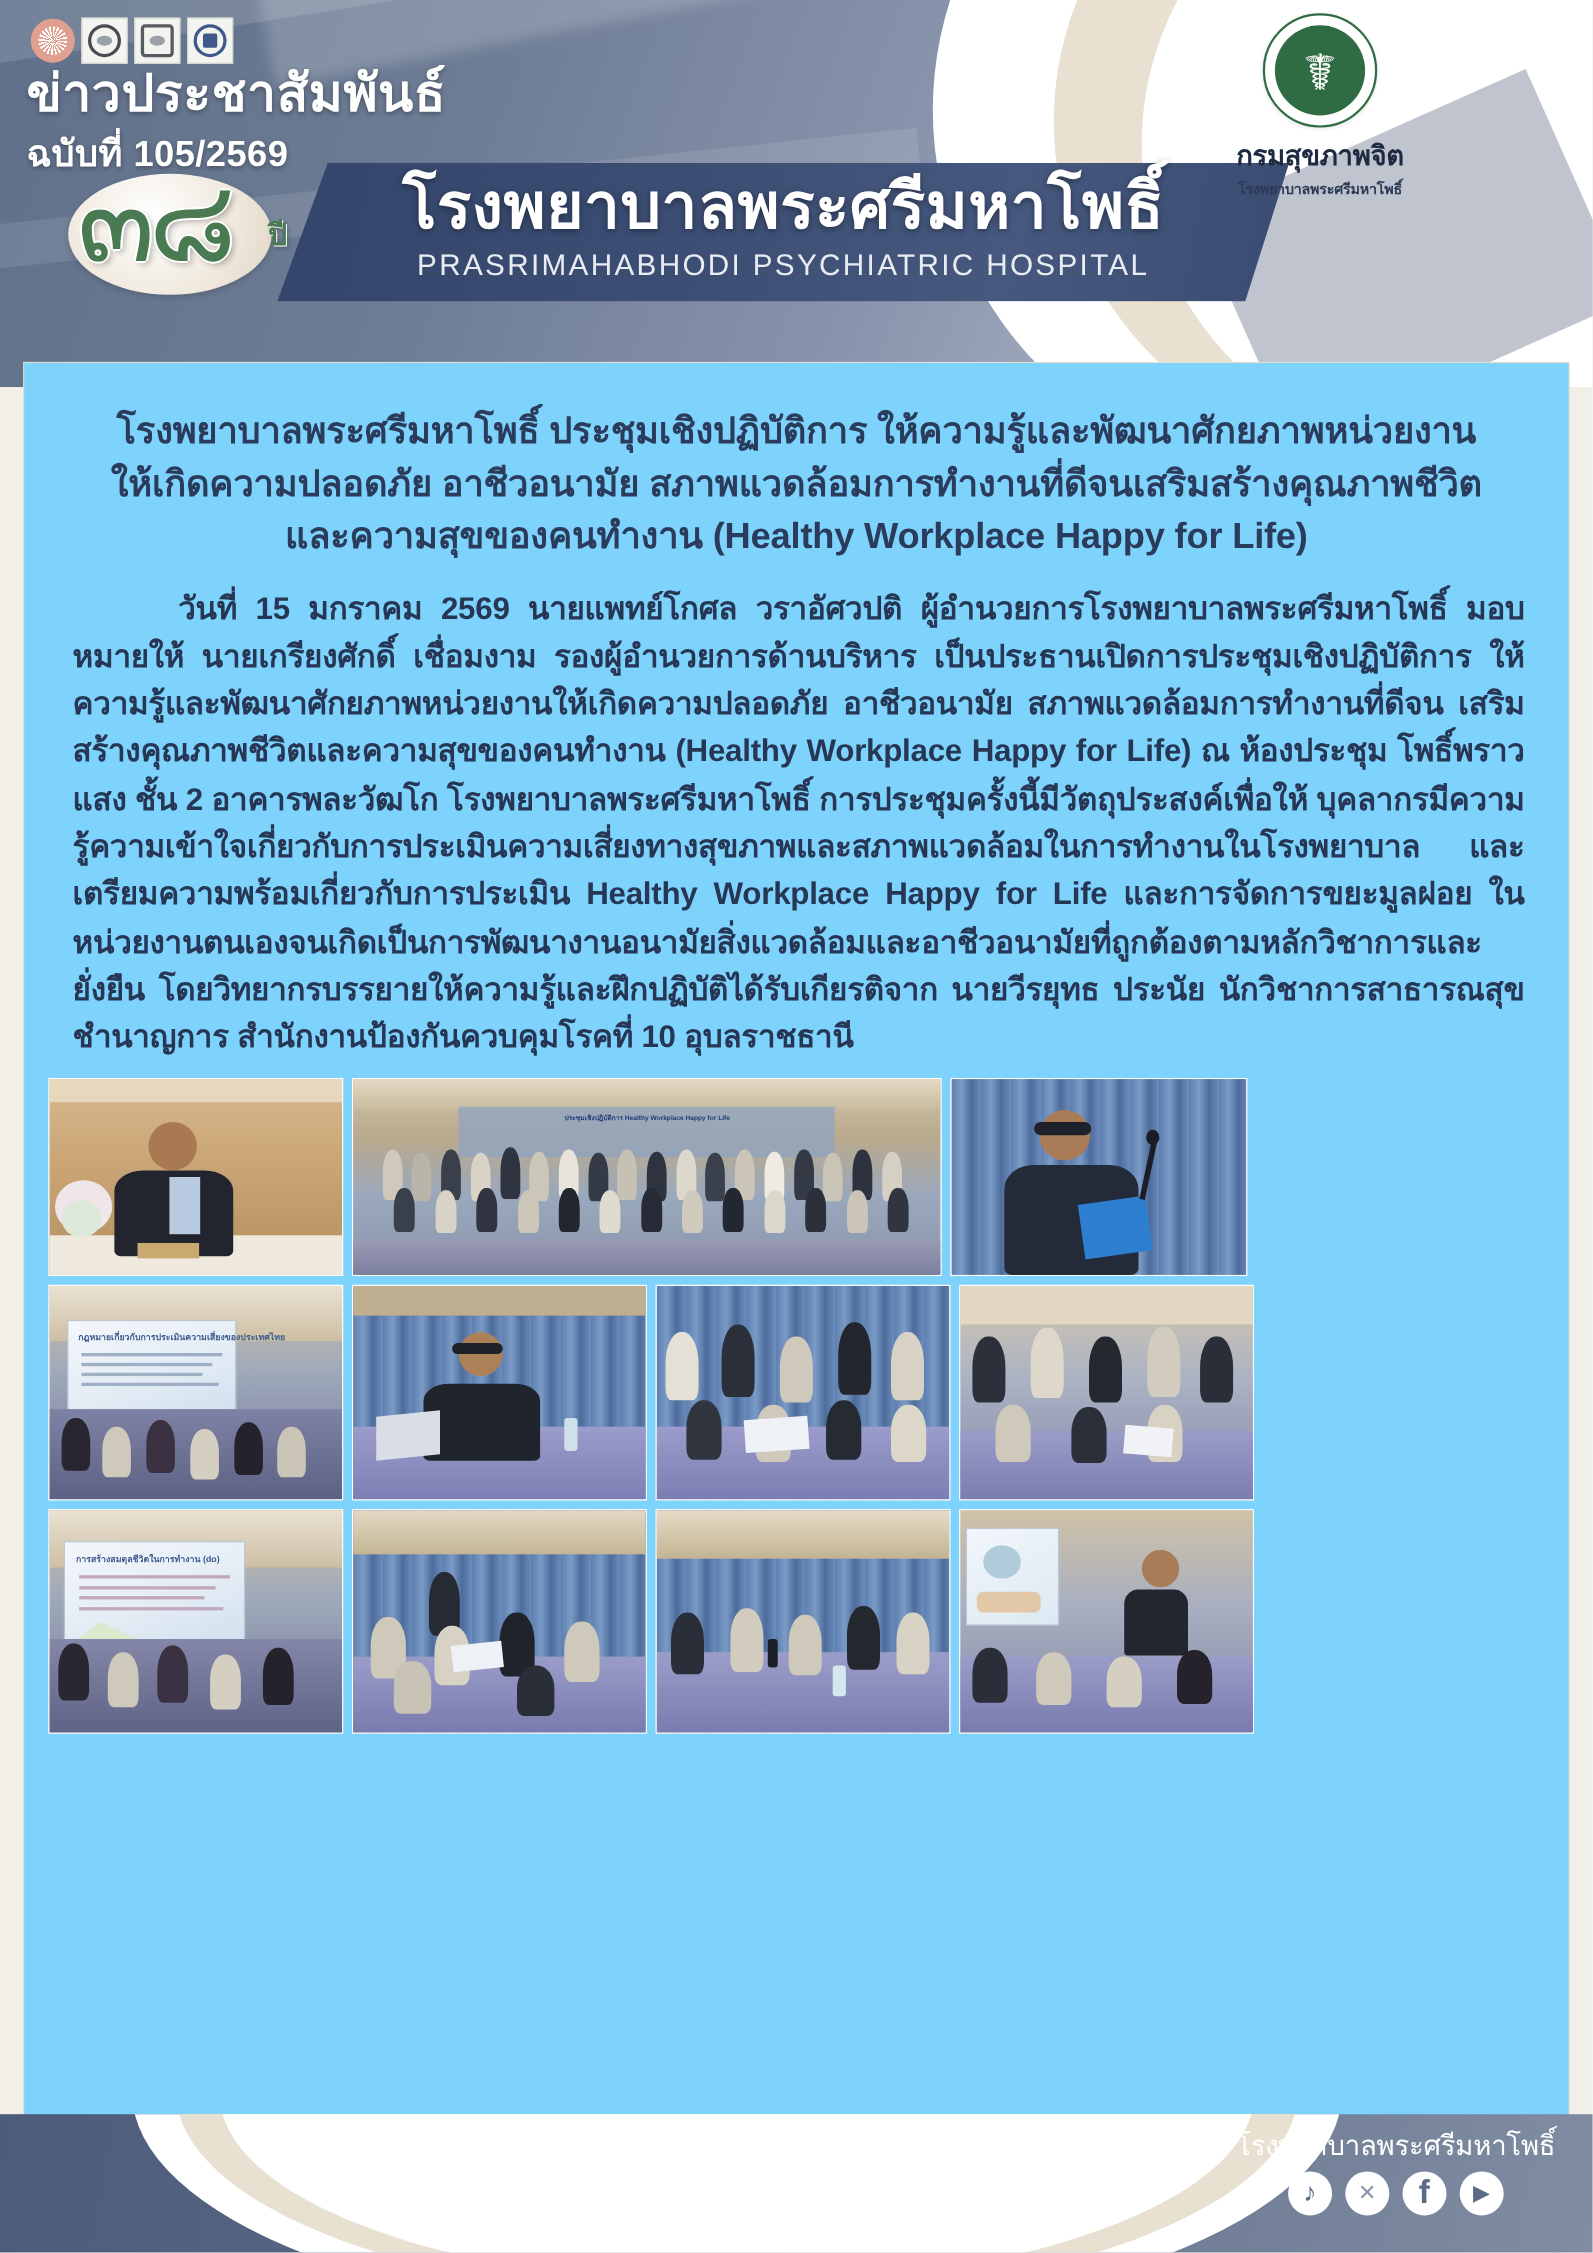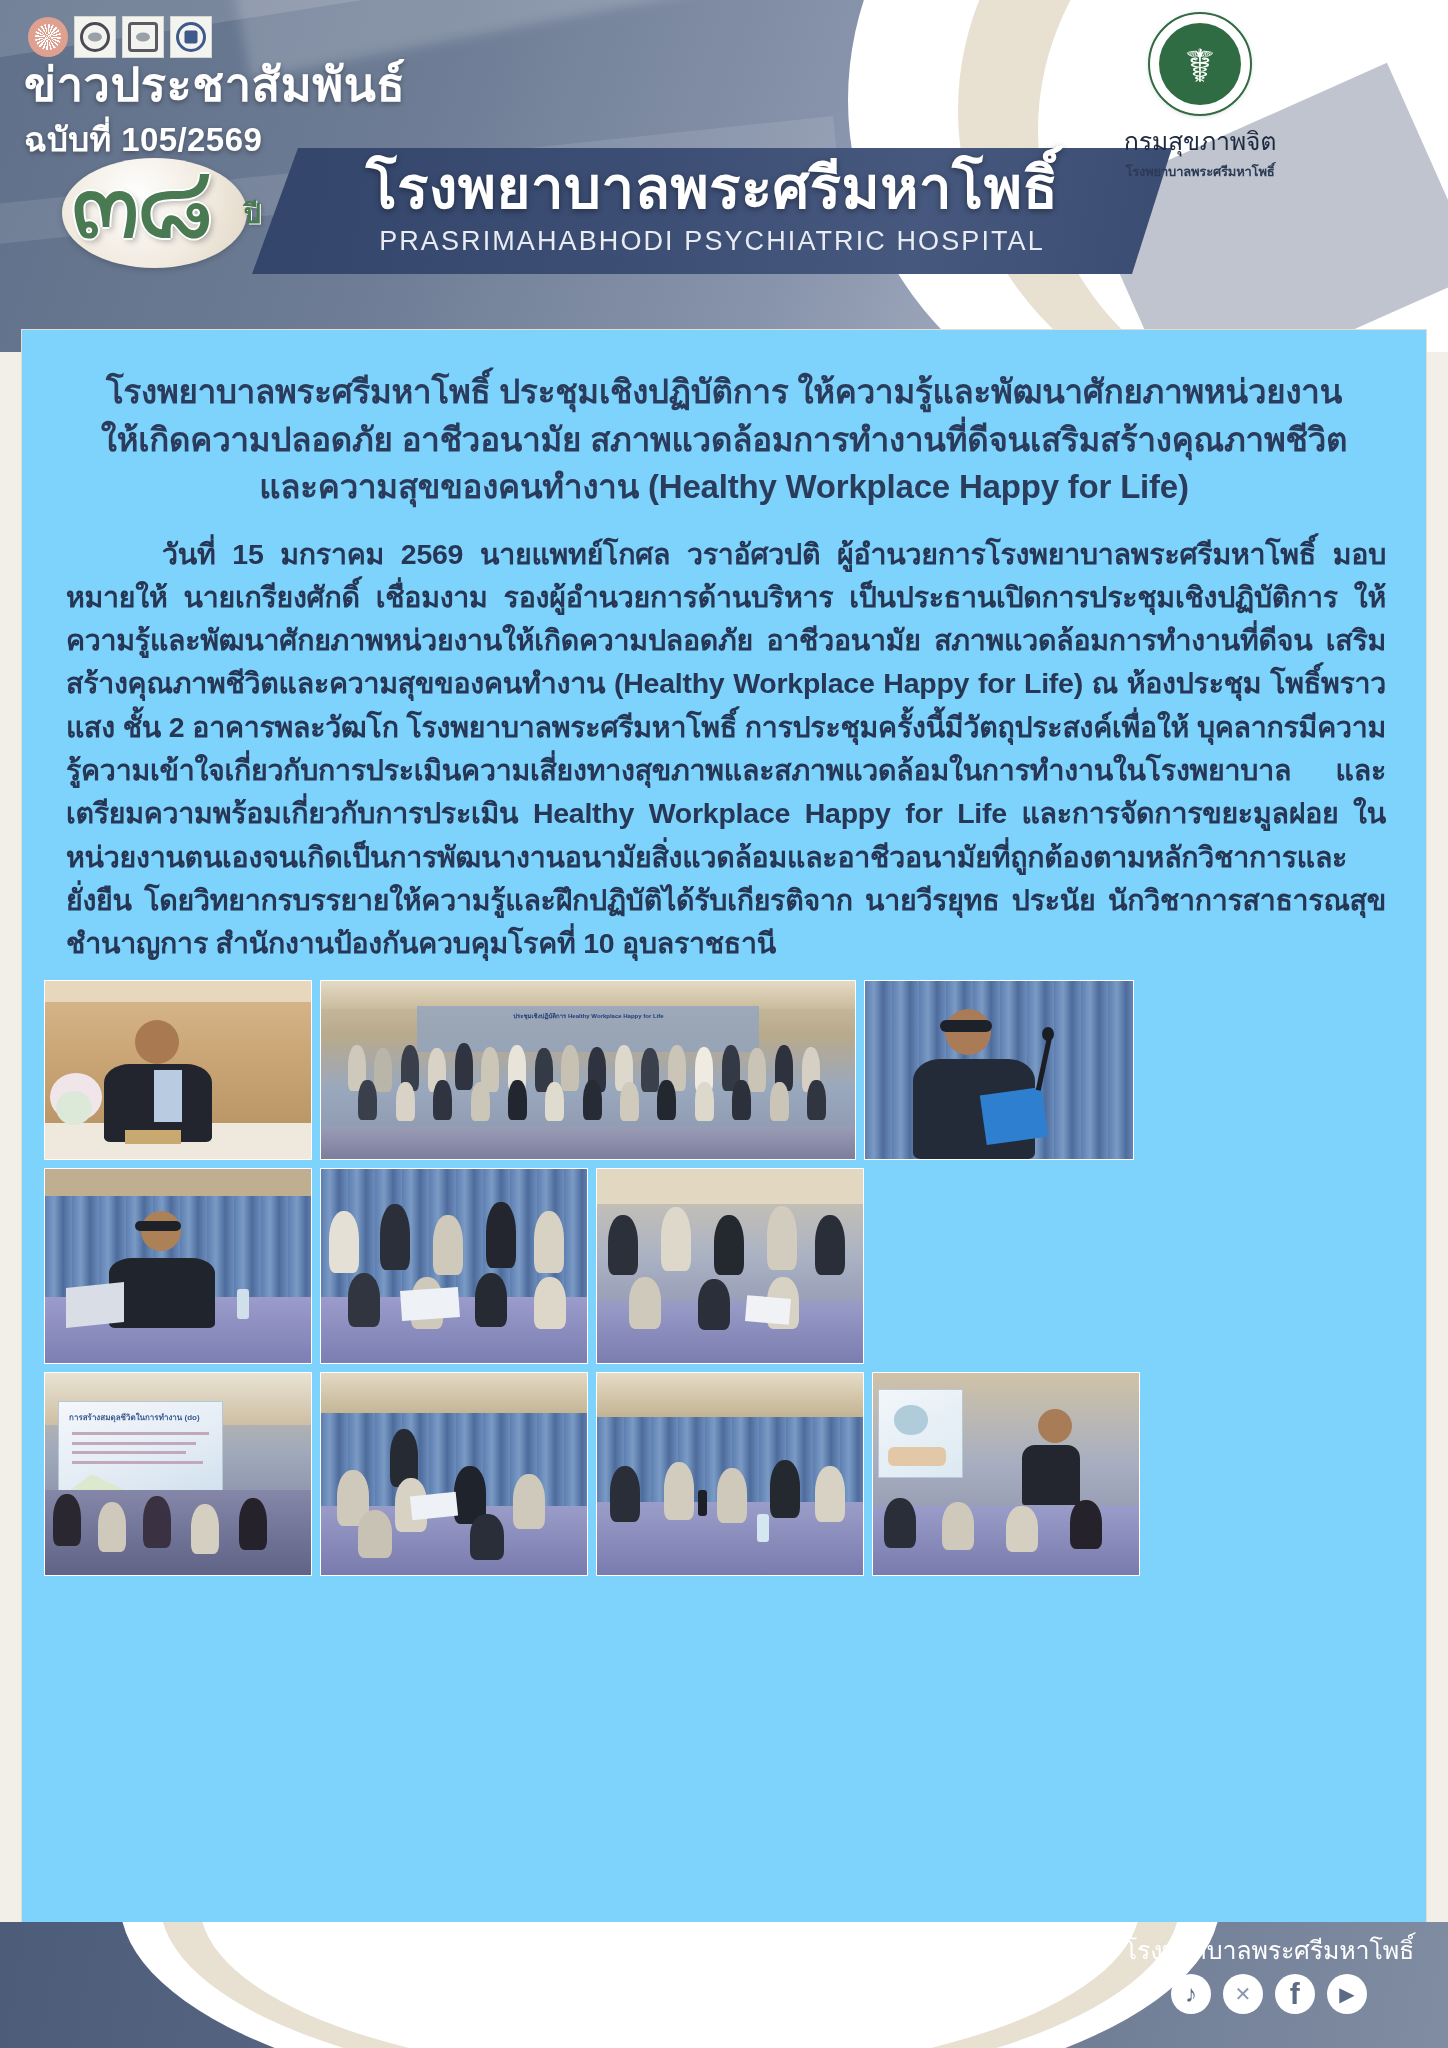--- a/index.html
+++ b/index.html
@@ -247,21 +247,21 @@
   .ministry .seal .caduceus {
     position: absolute; left: 0; right: 0; top: 20px;
     color: #ffffff;
     font-size: 46px;
     line-height: 64px;
   }
   .ministry .m-th {
     margin-top: 5px;
     color: #1d2a42;
     font-size: 25px;
-    font-weight: 400;
+    font-weight: 700;
     letter-spacing: -0.3px;
   }
   .ministry .m-sub {
     color: #2b3a55;
     font-size: 13px;
     font-weight: 700;
     letter-spacing: -0.2px;
   }
 
   
@@ -536,20 +536,40 @@
           <div style="position:absolute;left:28%;top:22%;width:52px;height:12px;border-radius:6px;background:#1d2129;"></div>
           <div style="position:absolute;left:18%;top:44%;width:122px;height:100px;border-radius:22% 22% 6% 6%;background:#232b38;"></div>
           <div style="position:absolute;left:44%;top:62%;width:62px;height:50px;background:#2f7fd0;transform:rotate(-8deg);"></div>
           <div style="position:absolute;left:66%;top:28%;width:5px;height:60px;background:#1a1d24;transform:rotate(12deg);"></div>
           <div style="position:absolute;left:66%;top:26%;width:12px;height:14px;border-radius:50%;background:#1a1d24;"></div>
         </div>
       </div>
 
       <div class="prow">
 
+        <div class="ph" style="width:268px;height:196px;">
+          <div class="scene" style="background:linear-gradient(180deg,#cdbfa2 0%,#9fa9bb 40%,#6e7492 100%);"></div>
+          <div class="ceiling"></div>
+          <div class="screen" style="left:6%;top:16%;width:58%;height:46%;">
+            <div class="slide-title">กฎหมายเกี่ยวกับการประเมินความเสี่ยงของประเทศไทย</div>
+            <div style="position:absolute;left:8%;top:34%;right:8%;height:3px;background:#9fb0c6;"></div>
+            <div style="position:absolute;left:8%;top:44%;right:14%;height:3px;background:#9fb0c6;"></div>
+            <div style="position:absolute;left:8%;top:54%;right:20%;height:3px;background:#9fb0c6;"></div>
+            <div style="position:absolute;left:8%;top:64%;right:10%;height:3px;background:#9fb0c6;"></div>
+          </div>
+          <div style="position:absolute;left:0;right:0;bottom:0;height:42%;background:linear-gradient(180deg,#7e82a4,#5d6183);"></div>
+          <div class="crowd">
+            <div class="cblob" style="left:4%;top:62%;width:26px;height:48px;background:#2a2630;"></div>
+            <div class="cblob" style="left:18%;top:66%;width:26px;height:46px;background:#cfc9bb;"></div>
+            <div class="cblob" style="left:33%;top:63%;width:26px;height:48px;background:#3a3242;"></div>
+            <div class="cblob" style="left:48%;top:67%;width:26px;height:46px;background:#d5cfc1;"></div>
+            <div class="cblob" style="left:63%;top:64%;width:26px;height:48px;background:#26222c;"></div>
+            <div class="cblob" style="left:78%;top:66%;width:26px;height:46px;background:#cbc5b7;"></div>
+          </div>
+        </div>
 
         <div class="ph" style="width:268px;height:196px;">
           <div class="scene curtain"></div>
           <div style="position:absolute;left:0;right:0;top:0;height:14%;background:#bfae90;"></div>
           <div class="tablecloth" style="height:34%;"></div>
           <div style="position:absolute;left:36%;top:22%;width:40px;height:40px;border-radius:50%;background:#ad8158;"></div>
           <div style="position:absolute;left:34%;top:27%;width:46px;height:10px;border-radius:5px;background:#1e2128;"></div>
           <div style="position:absolute;left:24%;top:46%;width:106px;height:70px;border-radius:22% 22% 6% 6%;background:#20242d;"></div>
           <div style="position:absolute;left:8%;top:60%;width:58px;height:40px;background:#d9dde6;transform:skewY(-6deg);"></div>
           <div style="position:absolute;left:72%;top:62%;width:12px;height:30px;border-radius:3px;background:#cfe0ea;"></div>

